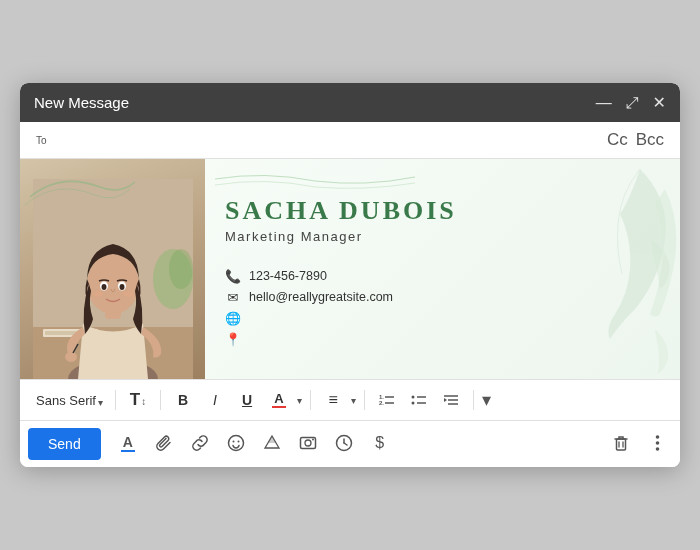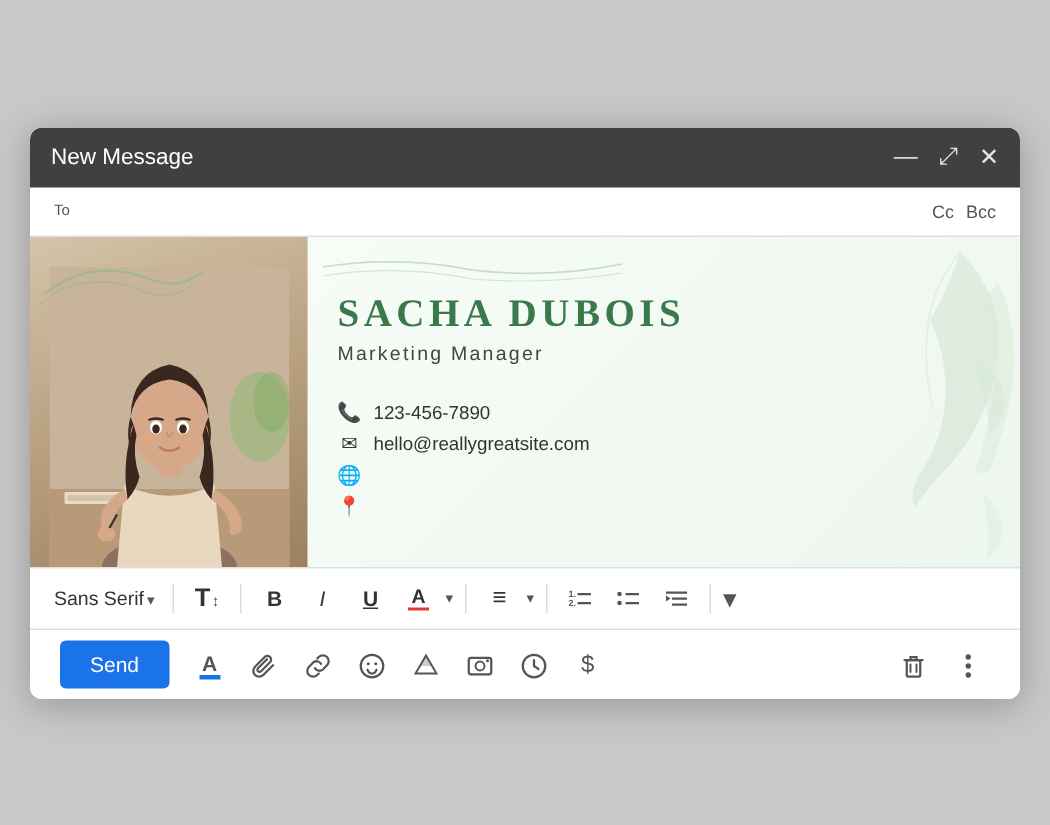--- a/index.html
+++ b/index.html
@@ -58,21 +58,21 @@
     .field-input {
       flex: 1;
       border: none;
       outline: none;
       font-size: 14px;
       color: #333;
       background: transparent;
     }
     .cc-bcc {
       color: #555;
-      font-size: 12px;
+      font-size: 17px;
       cursor: pointer;
       display: flex;
       gap: 8px;
       justify-content: space-between;
     }
     .signature-area {
       flex: 1;
       padding: 0;
       overflow: hidden;
       background: #fff;
@@ -222,22 +222,22 @@
       display: flex;
       flex-direction: column;
       align-items: center;
       gap: 0;
     }
     .underline-a .a-letter { font-size: 13px; font-weight: bold; line-height: 1; }
     .underline-a .a-bar { width: 14px; height: 2px; background: #e53935; margin-top: 1px; }
     .align-btn { font-size: 16px; }
     .toolbar-bottom {
       display: flex;
-      align-items: flex-end;
-      padding: 7px 20px;
+      align-items: flex-start;
+      padding: 7px 8px;
       gap: 6px;
       background: #fff;
     }
     .send-btn {
       background: #1a73e8;
       color: #fff;
       border: none;
       border-radius: 4px;
       padding: 8px 20px;
       font-size: 14px;

